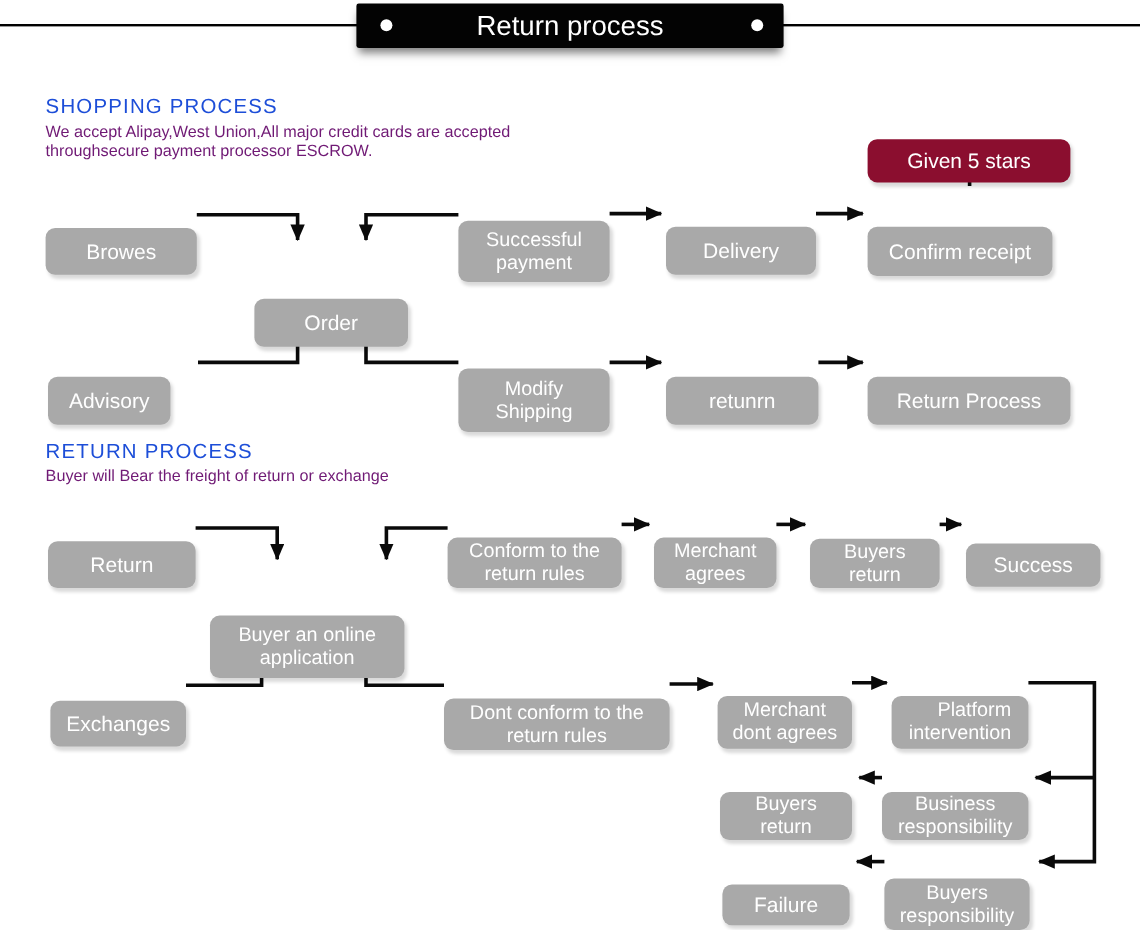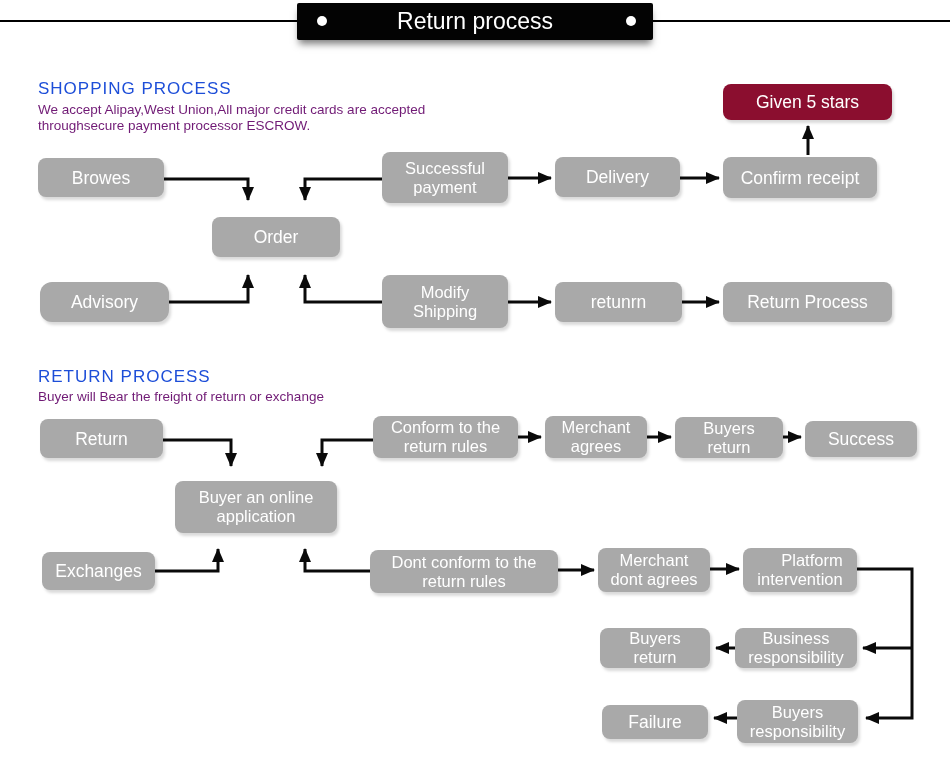--- a/index.html
+++ b/index.html
@@ -25,32 +25,32 @@
   .sec-desc{position:absolute;font-size:13.5px;color:#701a75;line-height:16.5px;white-space:pre;}
   #shopping-desc1{left:38px;top:102px;}
   #shopping-desc2{left:38px;top:118px;}
   #return-desc1{left:38px;top:389px;}
 
   
   .node{
     position:absolute;background:#a9a9a9;color:#ffffff;border-radius:8px;
     display:flex;align-items:center;justify-content:center;text-align:center;
     font-size:17.5px;line-height:20px;box-shadow:2px 3px 3px rgba(0,0,0,.15);
-    white-space:pre-line;box-sizing:border-box;
+    white-space:pre-line;box-sizing:border-box;margin-top:32px;
   }
   .node.two{font-size:16.5px;line-height:19px;}
   .node.maroon{background:#8b0e2f;}
 
   #n-browes{left:38px;top:158px;width:126px;height:39px;}
   #n-successful-payment{left:382px;top:152px;width:126px;height:51px;}
   #n-delivery{left:555px;top:157px;width:125px;height:40px;}
   #n-confirm-receipt{left:723px;top:157px;width:154px;height:41px;}
   #n-given-5-stars{left:723px;top:84px;width:169px;height:36px;}
   #n-order{left:212px;top:217px;width:128px;height:40px;}
-  #n-advisory{left:40px;top:282px;width:129px;height:40px;border-radius:12px;}
+  #n-advisory{left:40px;top:282px;width:102px;height:40px;}
   #n-modify-shipping{left:382px;top:275px;width:126px;height:53px;}
   #n-retunrn{left:555px;top:282px;width:127px;height:40px;}
   #n-return-process{left:723px;top:282px;width:169px;height:40px;}
 
   #n-return{left:40px;top:419px;width:123px;height:39px;}
   #n-conform-rules{left:373px;top:416px;width:145px;height:42px;}
   #n-merchant-agrees{left:545px;top:416px;width:102px;height:42px;}
   #n-buyers-return-top{left:675px;top:417px;width:108px;height:41px;}
   #n-success{left:805px;top:421px;width:112px;height:36px;}
   #n-submit-application{left:175px;top:481px;width:162px;height:52px;}

